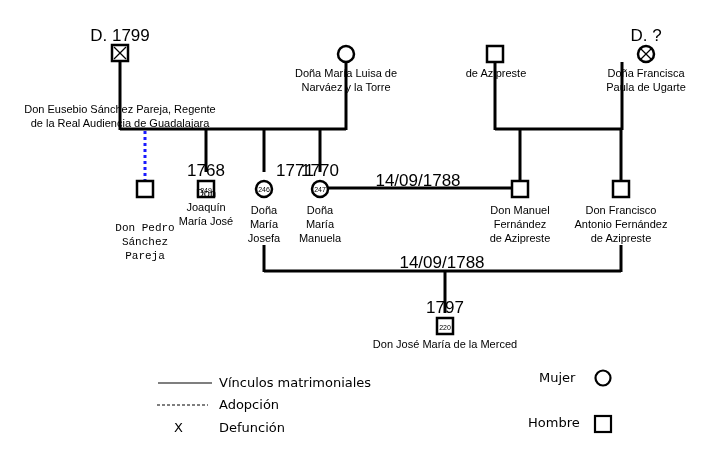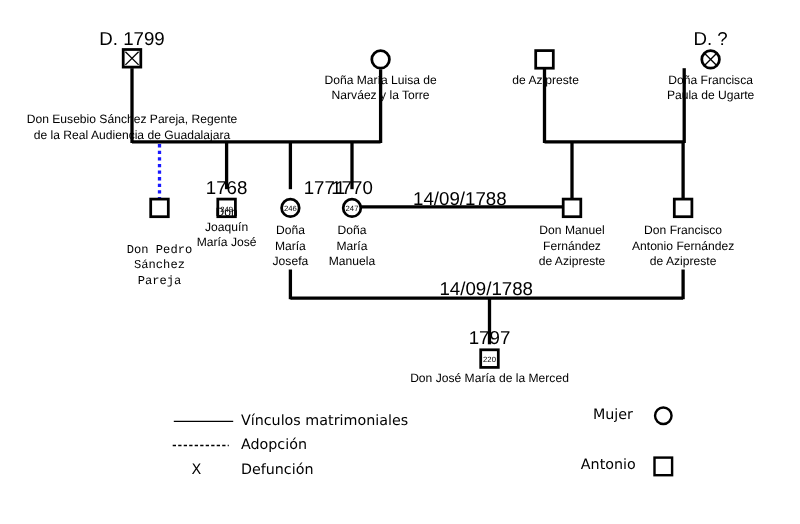--- a/index.html
+++ b/index.html
@@ -140,13 +140,13 @@
 </div>
 <div class="lbl" style="left:445px; top:337px;">
   <div>Don José María de la Merced</div>
 </div>
 
 <div class="legend-txt" style="left:219px; top:375px;">Vínculos matrimoniales</div>
 <div class="legend-txt" style="left:219px; top:397px;">Adopción</div>
 <div class="legend-txt" style="left:174px; top:420px;">X</div>
 <div class="legend-txt" style="left:219px; top:420px;">Defunción</div>
 <div class="legend-txt" style="left:539px; top:370px;">Mujer</div>
-<div class="legend-txt" style="left:528px; top:415px;">Antonio</div>
+<div class="legend-txt" style="left:528px; top:415px;">Hombre</div>
 
 </body></html>

